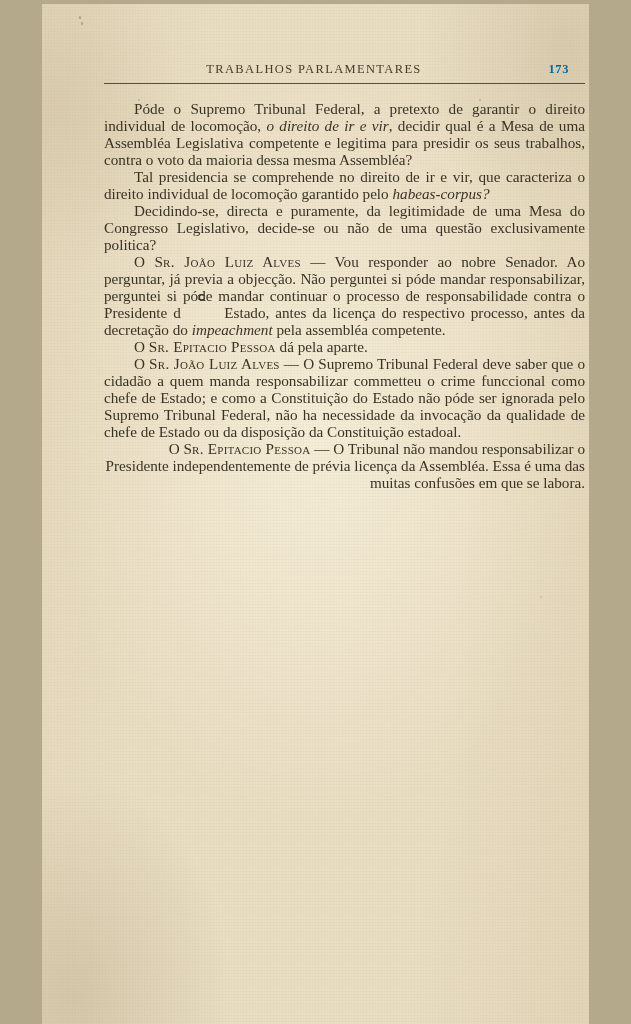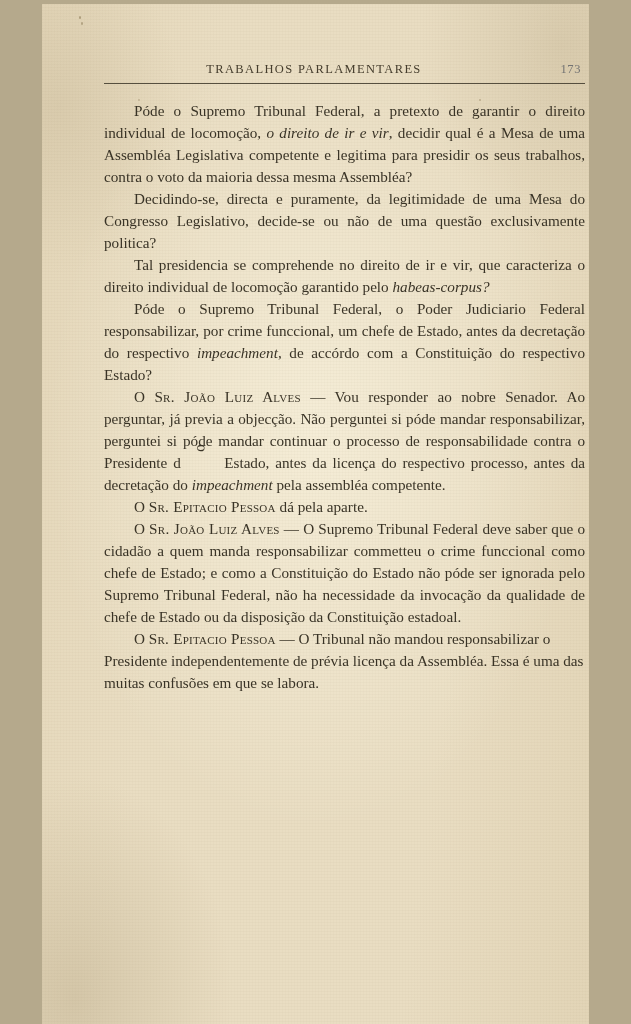--- a/index.html
+++ b/index.html
@@ -61,56 +61,57 @@
     top: 0;
     width: 420px;
     text-align: center;
     font-size: 12.5px;
     letter-spacing: 1.35px;
     color: #453d2d;
     white-space: nowrap;
   }
   .header-folio {
     position: absolute;
-    right: 4px;
+    right: 16px;
     top: 0;
     font-size: 12.5px;
     letter-spacing: 0.6px;
-    color: #737373;
+    color: #0369a1;
+    font-weight: bold;
   }
   .header-rule {
     position: absolute;
     left: 62px;
     top: 79px;
     width: 481px;
     height: 1px;
     background: #4a4334;
     opacity: 0.92;
   }
 
   
   .body-text {
     position: absolute;
     left: 62px;
     top: 96px;
     width: 481px;
     font-size: 15.2px;
-    line-height: 22px;
+    line-height: 17px;
     text-align: justify;
     color: #393326;
   }
   .body-text p {
     margin: 0;
     text-indent: 30px;
     text-align: justify;
     -webkit-hyphens: none;
     hyphens: none;
   }
   .body-text p:last-child {
-    text-align: left;
+    text-align: right;
   }
   i, .ital {
     font-style: italic;
   }
   .sc {
     font-variant: small-caps;
     letter-spacing: 0.25px;
   }
   
   .rot {
@@ -149,25 +150,24 @@
       <div class="header-title">TRABALHOS PARLAMENTARES</div>
       <div class="header-folio">173</div>
     </div>
     <div class="header-rule"></div>
 
     <div class="body-text">
 
       <p><span>Póde o Supremo Tribunal Federal, a pretexto de garantir o direito individual de locomoção, </span><i class="ital">o direito de ir e vir</i><span>, decidir qual é a Mesa de uma Assembléa Legislativa competente e legitima para presidir os seus trabalhos, contra o voto da maioria dessa mesma Assembléa?</span></p>
 
 
+      <p><span>Tal presidencia se comprehende no direito de ir e vir, que caracteriza o direito individual de locomoção garantido pelo </span><i class="ital">habeas-corpus?</i></p>
+
       <p><span>Decidindo-se, directa e puramente, da legitimidade de uma Mesa do Congresso Legislativo, decide-se ou não de uma questão exclusivamente politica?</span></p>
 
-      <p><span>Tal presidencia se comprehende no direito de ir e vir, que caracteriza o direito individual de locomoção garantido pelo </span><i class="ital">habeas-corpus?</i></p>
-
-      <p><span>Póde o Supremo Tribunal Federal, o Poder Judiciario Federal responsabilizar, por crime funccional,  um chefe de Estado, antes da decretação do respectivo </span><i class="ital">impeachment</i><span>, de accórdo com a Constituição do respectivo Estado?</span></p>
 
 
       <p><span>O </span><span class="sc">Sr. João Luiz Alves</span><span> — Vou responder ao nobre Senador. Ao perguntar, já previa a objecção. Não perguntei si póde mandar responsabilizar, perguntei si póde mandar continuar o processo de responsabilidade contra o Presidente d</span><span class="rot">o</span><span> Estado, antes da licença do respectivo processo, antes da decretação do </span><i class="ital">impeachment</i><span> pela assembléa competente.</span></p>
 
       <p><span>O </span><span class="sc">Sr. Epitacio Pessoa</span><span> dá pela aparte.</span></p>
 
       <p><span>O </span><span class="sc">Sr. João Luiz Alves</span><span> — O Supremo Tribunal Federal deve saber que o cidadão a quem manda responsabilizar commetteu o crime funccional como chefe de Estado; e como a Constituição do Estado não póde ser ignorada pelo Supremo Tribunal Federal, não ha necessidade da invocação da qualidade de chefe de Estado ou da disposição da Constituição estadoal.</span></p>
 
       <p><span>O </span><span class="sc">Sr. Epitacio Pessoa</span><span> — O Tribunal não mandou responsabilizar o Presidente independentemente de prévia licença da Assembléa. Essa é uma das muitas confusões em que se labora.</span></p>
 

